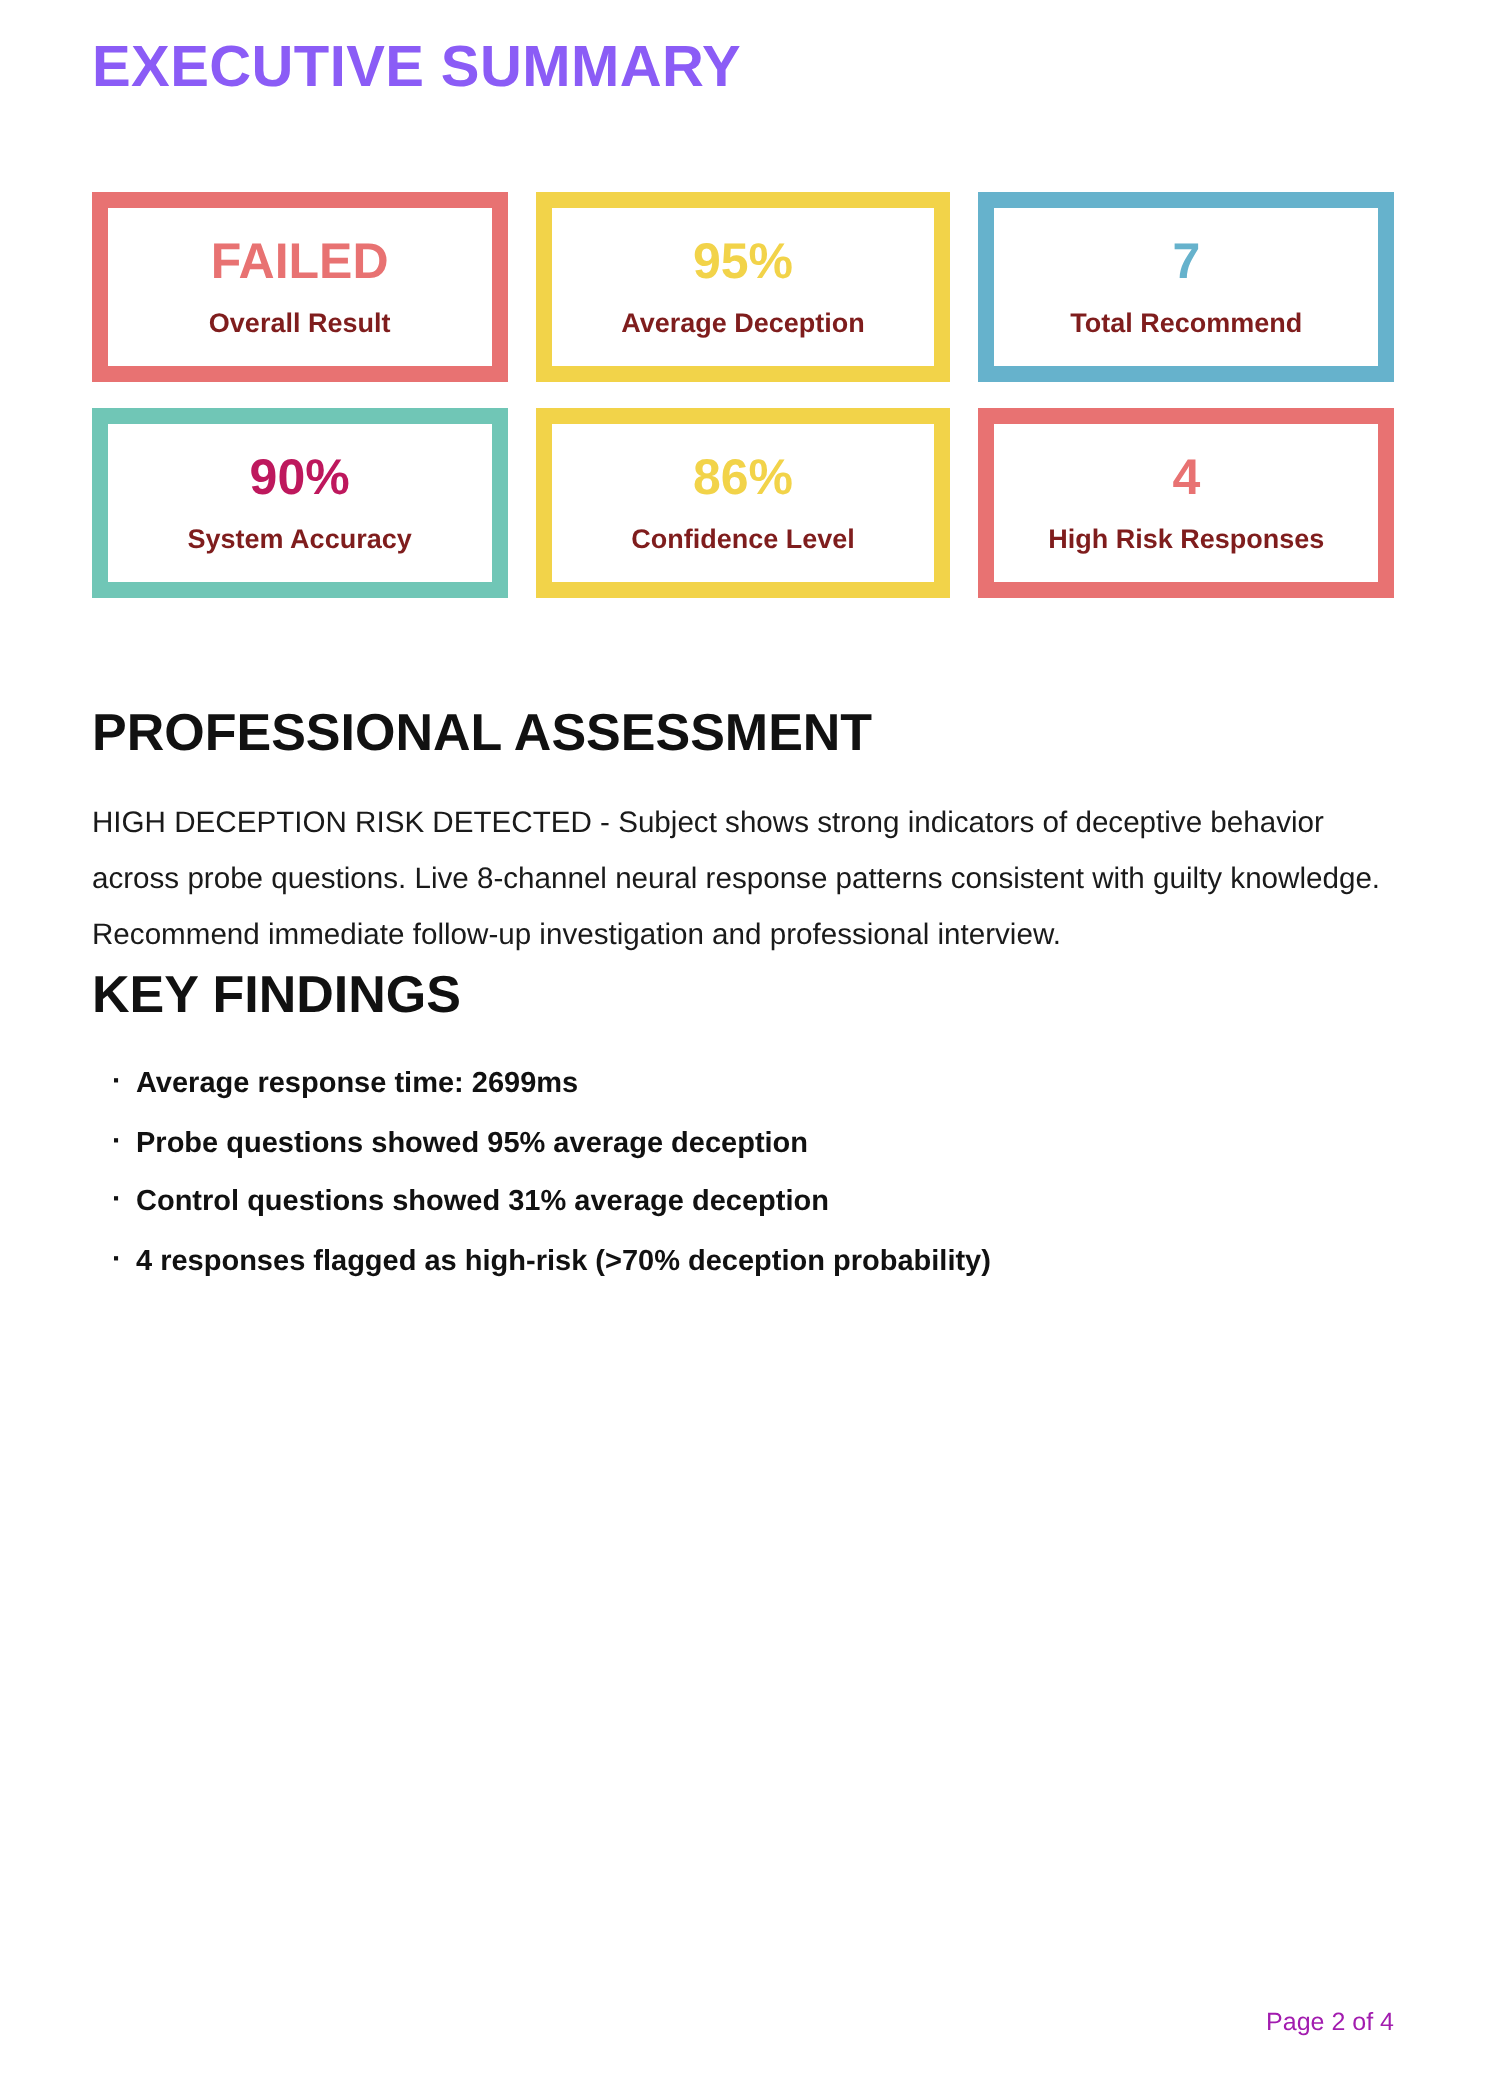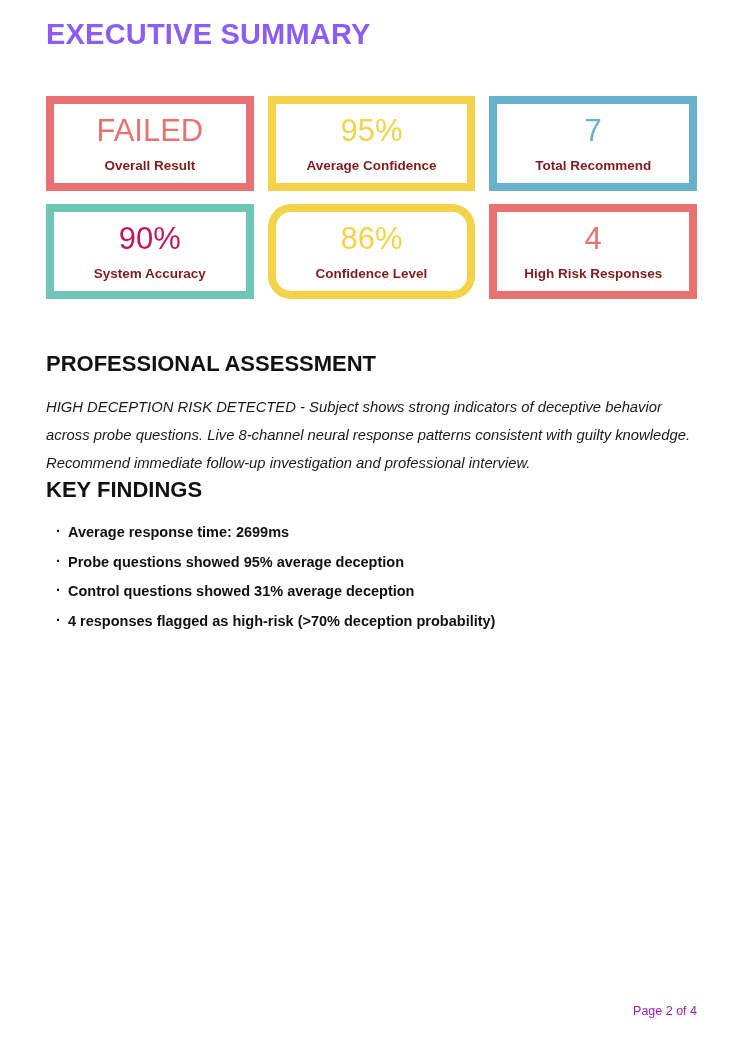--- a/index.html
+++ b/index.html
@@ -36,47 +36,46 @@
     height: 95px;
     border: 8px solid #cccccc;
     background: #ffffff;
     display: flex;
     flex-direction: column;
     align-items: center;
     justify-content: center;
     text-align: center;
   }
   .stat-value {
-    font-size: 31px;
-    font-weight: normal;
+    font-size: 25px;
+    font-weight: bold;
     line-height: 1.1;
   }
   .stat-label {
     margin-top: 9px;
     font-size: 13.5px;
     font-weight: bold;
     color: #7f1d1d;
   }
 
   .section { margin-top: 0; }
   .section-heading {
     margin: 0;
-    font-size: 22px;
+    font-size: 26px;
     font-weight: bold;
     color: #111111;
   }
   .section-assessment { margin-top: 52px; }
   .section-body {
     margin: 16px 0 0 0;
     width: 652px;
     font-size: 14.8px;
     line-height: 28px;
     font-weight: normal;
     color: #1a1a1a;
-    font-style: italic;
   }
   .section-findings { }
   .findings-list {
     margin: 22px 0 0 0;
     padding: 0 0 0 22px;
     list-style: none;
   }
   .finding-item {
     position: relative;
     margin-bottom: 14.5px;
@@ -109,31 +108,31 @@
 
     <h1 class="doc-title">EXECUTIVE SUMMARY</h1>
 
     <div class="stats-grid">
         <div class="stat-card" style="border-color: rgb(232, 114, 114);">
           <div class="stat-value" style="color: rgb(232, 114, 114);">FAILED</div>
           <div class="stat-label">Overall Result</div>
         </div>
         <div class="stat-card" style="border-color: rgb(242, 211, 73);">
           <div class="stat-value" style="color: rgb(242, 211, 73);">95%</div>
-          <div class="stat-label">Average Confidence</div>
+          <div class="stat-label">Average Deception</div>
         </div>
         <div class="stat-card" style="border-color: rgb(102, 178, 204);">
           <div class="stat-value" style="color: rgb(102, 178, 204);">7</div>
           <div class="stat-label">Total Recommend</div>
         </div>
         <div class="stat-card" style="border-color: rgb(112, 198, 182);">
           <div class="stat-value" style="color: #be185d;">90%</div>
           <div class="stat-label">System Accuracy</div>
         </div>
-        <div class="stat-card" style="border-color: rgb(242, 211, 73); border-radius: 23px;">
+        <div class="stat-card" style="border-color: rgb(242, 211, 73);">
           <div class="stat-value" style="color: rgb(242, 211, 73);">86%</div>
           <div class="stat-label">Confidence Level</div>
         </div>
         <div class="stat-card" style="border-color: rgb(232, 114, 114);">
           <div class="stat-value" style="color: rgb(232, 114, 114);">4</div>
           <div class="stat-label">High Risk Responses</div>
         </div>
       </div>
 
     <div class="section section-assessment">

